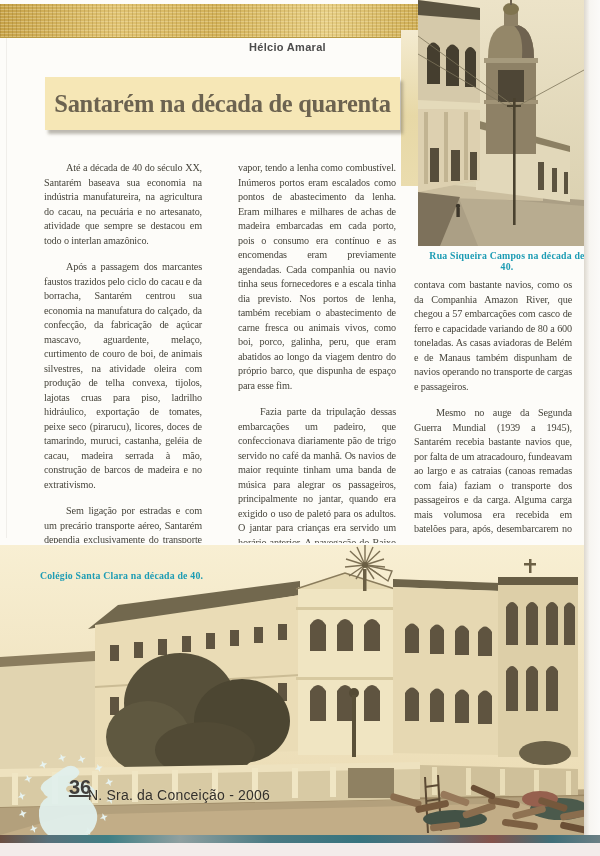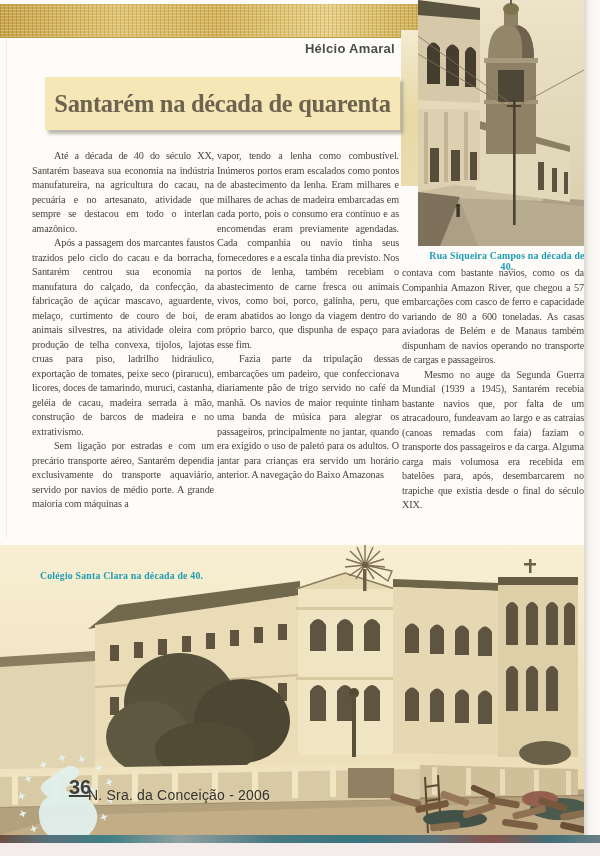--- a/index.html
+++ b/index.html
@@ -7,32 +7,32 @@
         overflow:hidden;font-family:"Liberation Serif",serif;}
   
   .gold-band{position:absolute;left:0;top:4px;width:418px;height:33px;
     background:
       repeating-linear-gradient(90deg, rgba(120,85,20,.20) 0 1px, rgba(0,0,0,0) 1px 4px),
       repeating-linear-gradient(0deg, rgba(255,243,205,.30) 0 1px, rgba(0,0,0,0) 1px 3px),
       linear-gradient(90deg,#c6a248,#e0c372 28%,#d2b158 52%,#e7cf85 78%,#cfae55);
     border-bottom:1px solid #b89a42;}
   .beige-strip{position:absolute;left:401px;top:30px;width:17px;height:156px;
     background:linear-gradient(#f4ebd1,#e7d8a6 55%,#eadcae);}
-  .author{position:absolute;left:180px;top:41px;width:215px;text-align:right;
-    font-family:"Liberation Sans",sans-serif;font-weight:bold;font-size:13px;
+  .author{position:absolute;left:180px;top:41px;width:215px;text-align:center;
+    font-family:"Liberation Sans",sans-serif;font-weight:bold;font-size:11px;
     letter-spacing:.3px;color:#4c4c4c;}
   .title-box{position:absolute;left:45px;top:77px;width:355px;height:53px;
     background:var(--title-box,#f6e7b6);
     box-shadow:3px 4px 3px rgba(110,104,88,.45);
     display:flex;align-items:center;justify-content:center;}
   .title-box h1{margin:9px;font-size:24.5px;font-weight:bold;color:var(--title-text,#6c6350);
     letter-spacing:-.3px;white-space:nowrap;}
   
   .col{position:absolute;width:182px;overflow:hidden;}
-  .col p{margin:0;text-align:justify;font-size:10.2px;line-height:14.5px;
+  .col p{margin:12px;text-align:justify;font-size:10.2px;line-height:14.5px;
     letter-spacing:-.15px;color:var(--body-text,#47453c);}
   .col p.ind{text-indent:22px;}
   .caption{position:absolute;font-weight:bold;font-size:9.8px;
     color:var(--caption-teal,#1d9cb4);letter-spacing:.2px;text-align:center;}
   
   .photo{position:absolute;display:block;}
   .edge-right{position:absolute;left:584px;top:0;width:16px;height:835px;
     background:linear-gradient(90deg,#ddd8cf,#f7f5f1 35%,#fbfaf8);}
   .fold{position:absolute;left:6px;top:38px;width:1px;height:500px;background:rgba(90,80,60,.08);}
   .bottom-strip{position:absolute;left:0;top:835px;width:600px;height:8px;
@@ -123,21 +123,21 @@
     <rect x="38.4" y="208" width="3.4" height="9" fill="#3c362a"></rect>
   </svg>
 
   <div class="caption" style="left:418px;top:250px;width:166px;text-align:center;margin-left:6px;">Rua Siqueira Campos  na década de 40.</div>
 
   <div class="col" style="left:32px;top:149px;height:394px;">
     <p class="ind">Até a década de 40 do século XX, Santarém baseava sua economia na indústria manufatureira, na agricultura do cacau, na pecuária e no artesanato, atividade que sempre se destacou em todo o interlan amazônico.</p>
     <p class="ind">Após a passagem dos marcantes faustos trazidos pelo ciclo do cacau e da borracha, Santarém centrou sua economia na manufatura do calçado, da confecção, da fabricação de açúcar mascavo, aguardente, melaço, curtimento de couro de boi, de animais silvestres, na atividade oleira com produção de telha convexa, tijolos, lajotas cruas para piso, ladrilho hidráulico, exportação de tomates, peixe seco (pirarucu), licores, doces de tamarindo, muruci, castanha, geléia de cacau, madeira serrada à mão, construção de barcos de madeira e no extrativismo.</p>
     <p class="ind">Sem ligação por estradas e com um precário transporte aéreo, Santarém dependia exclusivamente do transporte aquaviário, servido por navios de médio porte. A grande maioria com máquinas a</p>
   </div>
-  <div class="col" style="left:217px;top:149px;height:394px;">
+  <div class="col" style="left:226px;top:149px;height:394px;">
     <p>vapor, tendo a lenha como combustível. Inúmeros portos eram escalados como pontos de abastecimento da lenha. Eram milhares e milhares de achas de madeira embarcadas em cada porto, pois o consumo era contínuo e as encomendas eram previamente agendadas. Cada companhia ou navio tinha seus fornecedores e a escala tinha dia previsto. Nos portos de lenha, também recebiam o abastecimento de carne fresca ou animais vivos, como boi, porco, galinha, peru, que eram abatidos ao longo da viagem dentro do próprio barco, que dispunha de espaço para esse fim.</p>
     <p class="ind">Fazia parte da tripulação dessas embarcações um padeiro, que confeccionava diariamente pão de trigo servido no café da manhã. Os navios de maior requinte tinham uma banda de música para alegrar os passageiros, principalmente no jantar, quando era exigido o uso de paletó para os adultos. O jantar para crianças era servido um horário anterior. A navegação do Baixo Amazonas</p>
   </div>
   <div class="col" style="left:402px;top:266px;height:270px;">
     <p>contava com bastante navios, como os da Companhia Amazon River, que chegou a 57 embarcações com casco de ferro e capacidade variando de 80 a 600 toneladas. As casas aviadoras de Belém e de Manaus também dispunham de navios operando no transporte de cargas e passageiros.</p>
     <p class="ind">Mesmo no auge da Segunda Guerra Mundial (1939 a 1945), Santarém recebia bastante navios que, por falta de um atracadouro, fundeavam ao largo e as catraias (canoas remadas com faia) faziam o transporte dos passageiros e da carga. Alguma carga mais volumosa era recebida em batelões para, após, desembarcarem no trapiche que existia desde o final do século XIX.</p>
   </div>
 
   <svg class="photo" style="left:0;top:545px;" width="600" height="290" viewBox="0 0 600 290">
     <defs>

